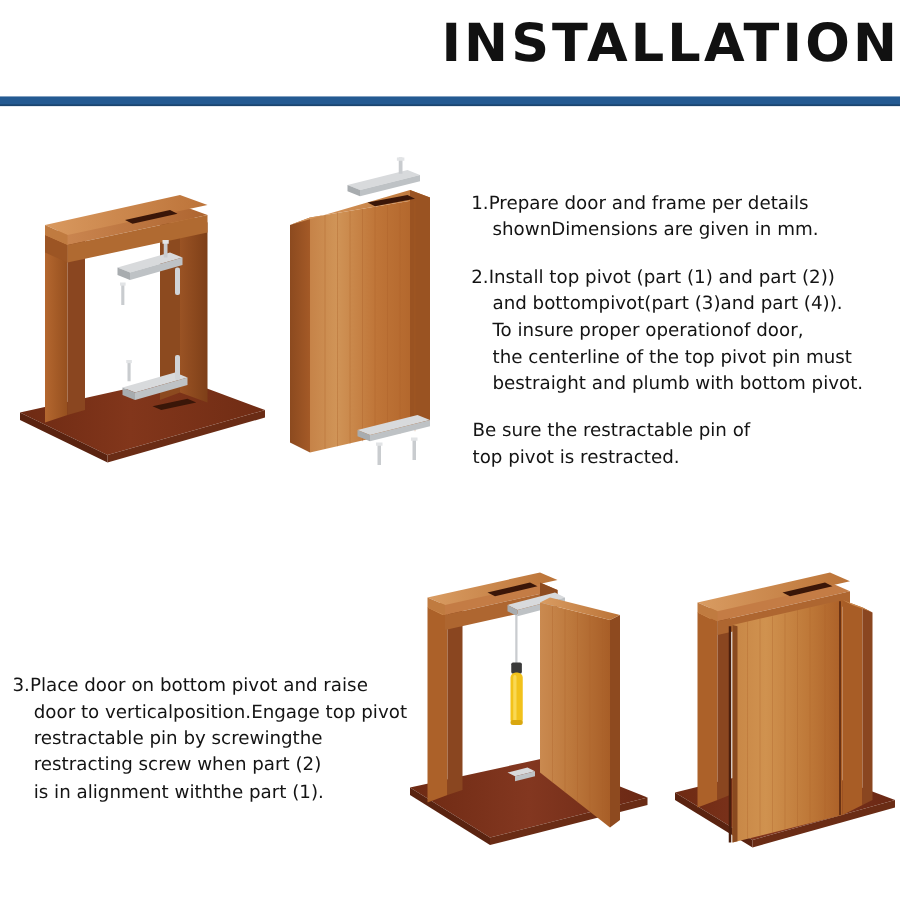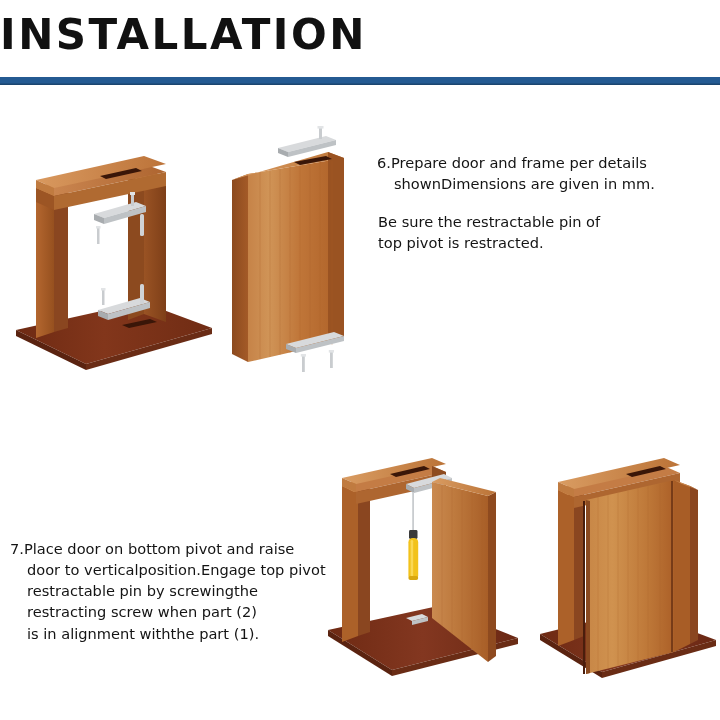--- a/index.html
+++ b/index.html
@@ -21,21 +21,21 @@
   }
 
   
   #header {
     position: absolute;
     left: 0; top: 0;
     width: 720px;
     height: 70px;
     display: flex;
     align-items: center;
-    justify-content: flex-start;
+    justify-content: flex-end;
   }
   #page-title {
     font-size: 42px;
     font-weight: bold;
     letter-spacing: 2.5px;
     color: #111111;
     font-family: "DejaVu Sans", "Liberation Sans", sans-serif;
     line-height: 1;
     white-space: nowrap;
   }
@@ -368,27 +368,32 @@
 
       <g>
         <polygon points="134,32 150,38 150,196 134,204" fill="#A85D26"></polygon>
         <polygon points="150,38 158,42 158,192 150,196" fill="#8A4620"></polygon>
         <polygon points="134,32 150,38 158,42 142,36" fill="url(#f4-top)"></polygon>
       </g>
     </svg>
   </div>
 
   <div class="instructions" id="instructions-right">
-    <span class="step">6.Prepare door and frame per details
+    <span class="step">1.Prepare door and frame per details
 shownDimensions are given in mm.</span>
+    <span class="step">2.Install top pivot (part (1) and part (2))
+and bottompivot(part (3)and part (4)).
+To insure proper operationof door,
+the centerline of the top pivot pin must
+bestraight and plumb with bottom pivot.</span>
     <span class="note">Be sure the restractable pin of
 top pivot is restracted.</span>
   </div>
 
   <div class="instructions" id="instructions-left">
-    <span class="step">7.Place door on bottom pivot and raise
+    <span class="step">3.Place door on bottom pivot and raise
 door to verticalposition.Engage top pivot
 restractable pin by screwingthe
 restracting screw when part (2)
 is in alignment withthe part (1).</span>
   </div>
 
 </div>
 
 </body></html>

